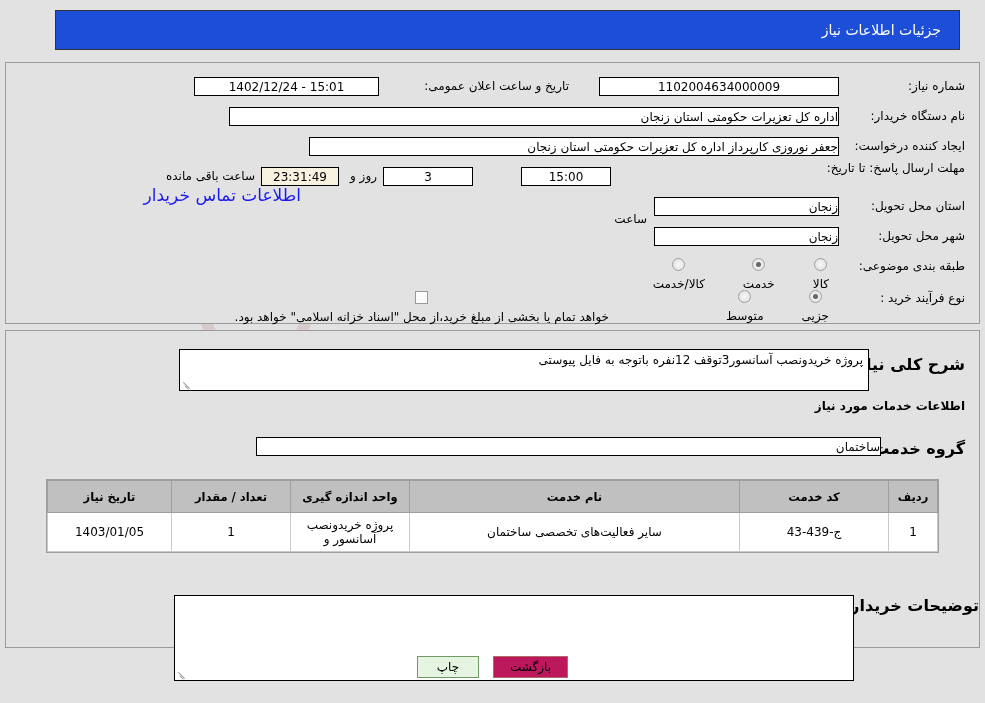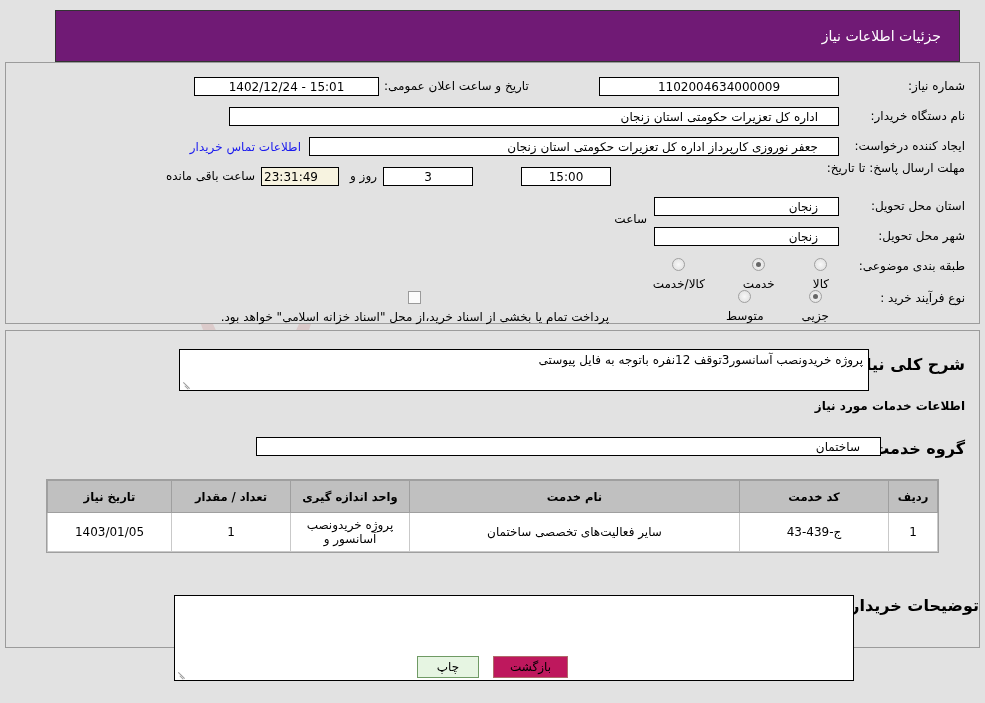--- a/index.html
+++ b/index.html
@@ -71,22 +71,22 @@
     background: rgba(214,160,160,0.55);
     display: block;
   }
   .wm-check .a { width: 30px; height: 13px; transform: rotate(50deg); top: 14px; left: -2px; }
   .wm-check .b { width: 56px; height: 13px; transform: rotate(-42deg); top: 6px; left: 16px; }
 
   
   .titlebar {
     position: absolute;
     top: 10px; left: 25px; right: 25px;
-    height: 52px;
-    background: #701a75;
+    height: 40px;
+    background: #1d4ed8;
     border: 1px solid #333;
     box-sizing: border-box;
     display: flex;
     align-items: center;
     justify-content: flex-start;
     padding-right: 18px;
     z-index: 2;
     margin-left: 30px;
   }
   .titlebar .t {
@@ -111,21 +111,21 @@
     white-space: nowrap;
     color: #000;
   }
   .fld {
     border: 1px solid #000;
     background: #fff;
     height: 19px;
     line-height: 19px;
     box-sizing: border-box;
     font-size: 12px;
-    padding: 0 20px;
+    padding: 0 0;
     overflow: hidden;
     white-space: nowrap;
   }
   .fld.center { text-align: center; }
   .fld.right  { text-align: right; }
   .fld.cream  { background: #f7f3e0; }
 
   
   .abs { position: absolute; }
 
@@ -160,23 +160,24 @@
     display: inline-flex;
     align-items: center;
     gap: 6px;
     font-size: 12px;
     white-space: nowrap;
     flex-direction: column;
   }
 
   .link {
     color: #1a1aee;
-    font-size: 12px;
+    font-size: 17px;
     text-decoration: none;
     white-space: nowrap;
+    margin-top: 45px;
   }
 
   
   .section-head {
     font-size: 12px;
     font-weight: bold;
     color: #000;
   }
   .bold-lbl { font-weight: bold; font-size: 16px; white-space: nowrap; }
 
@@ -274,21 +275,21 @@
 
 <div class="titlebar">
   <span class="t">جزئیات اطلاعات نیاز</span>
 </div>
 
 <div class="panel" id="panel-top">
 
   <div class="abs lbl" style="top:16px; right:14px; width:120px; text-align:right;">شماره نیاز:</div>
   <div class="abs fld center" style="top:14px; right:140px; width:240px;">1102004634000009</div>
 
-  <div class="abs lbl" style="top:16px; right:410px; width:185px; ">تاریخ و ساعت اعلان عمومی:</div>
+  <div class="abs lbl" style="top:16px; right:410px; width:185px; text-align:right;">تاریخ و ساعت اعلان عمومی:</div>
   <div class="abs fld center" style="top:14px; right:600px; width:185px;">15:01 - 1402/12/24</div>
 
   <div class="abs lbl" style="top:46px; right:14px; width:120px; text-align:right;">نام دستگاه خریدار:</div>
   <div class="abs fld right" style="top:44px; right:140px; width:610px;">اداره کل تعزیرات حکومتی استان زنجان</div>
 
   <div class="abs lbl" style="top:76px; right:14px; width:120px; text-align:right;">ایجاد کننده درخواست:</div>
   <div class="abs fld right" style="top:74px; right:140px; width:530px;">جعفر نوروزی کارپرداز اداره کل تعزیرات حکومتی استان زنجان</div>
   <a href="#" class="abs link" style="top:77px; right:678px;">اطلاعات تماس خریدار</a>
 
   <div class="abs lbl" style="top:98px; right:14px; width:120px; text-align:right; line-height:15px;">مهلت ارسال پاسخ: تا تاریخ:</div>
@@ -327,21 +328,21 @@
       <span class="radio on"></span>
       <span>جزیی</span>
     </span>
     <span class="opt">
       <span class="radio"></span>
       <span>متوسط</span>
     </span>
   </div>
   <div class="abs opt" style="top:228px; right:370px;">
     <span class="checkbox"></span>
-    <span>پرداخت تمام یا بخشی از اسناد خرید،از محل "اسناد خزانه اسلامی" خواهد بود.</span>
+    <span>خواهد تمام یا بخشی از مبلغ خرید،از محل "اسناد خزانه اسلامی" خواهد بود.</span>
   </div>
 </div>
 
 <div class="panel" id="panel-bottom">
 
   <div class="abs bold-lbl" style="top:24px; right:14px;">شرح کلی نیاز:</div>
   <div class="abs ta" style="top:18px; right:110px; width:690px; height:42px;">
     <span>پروژه خریدونصب آسانسور3توقف 12نفره باتوجه به فایل پیوستی</span>
     <span class="grip"></span>
   </div>

